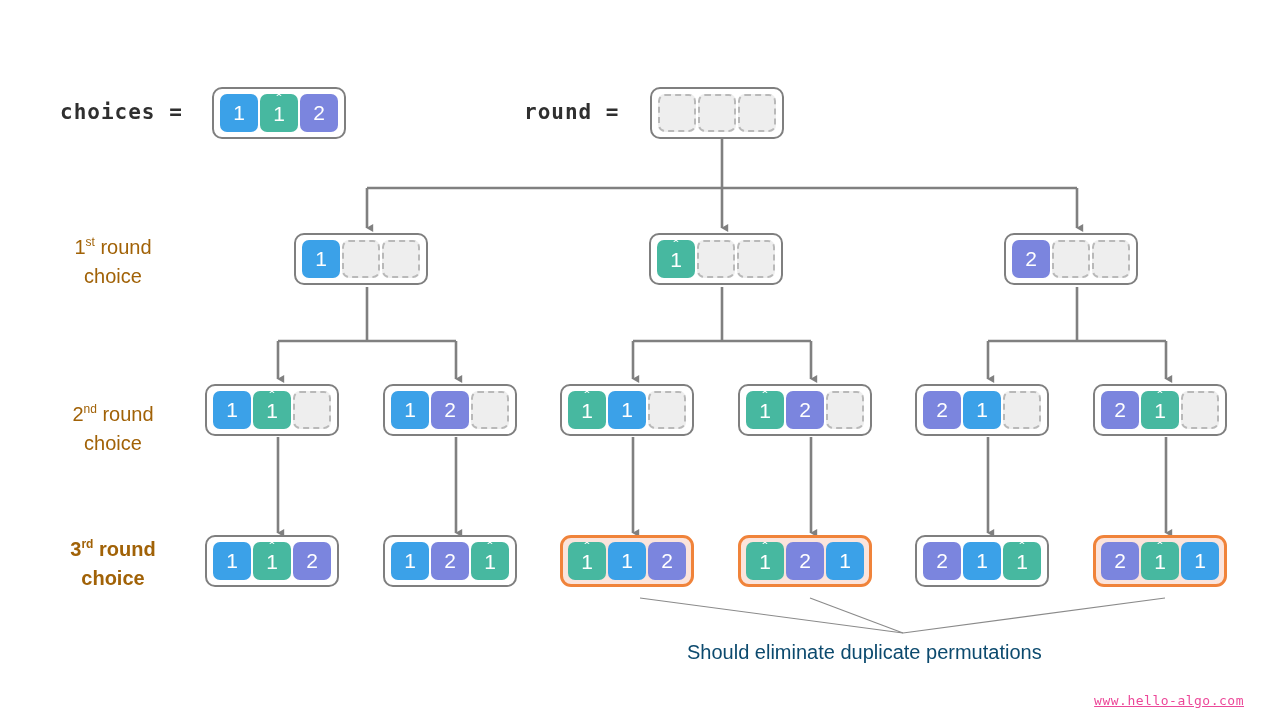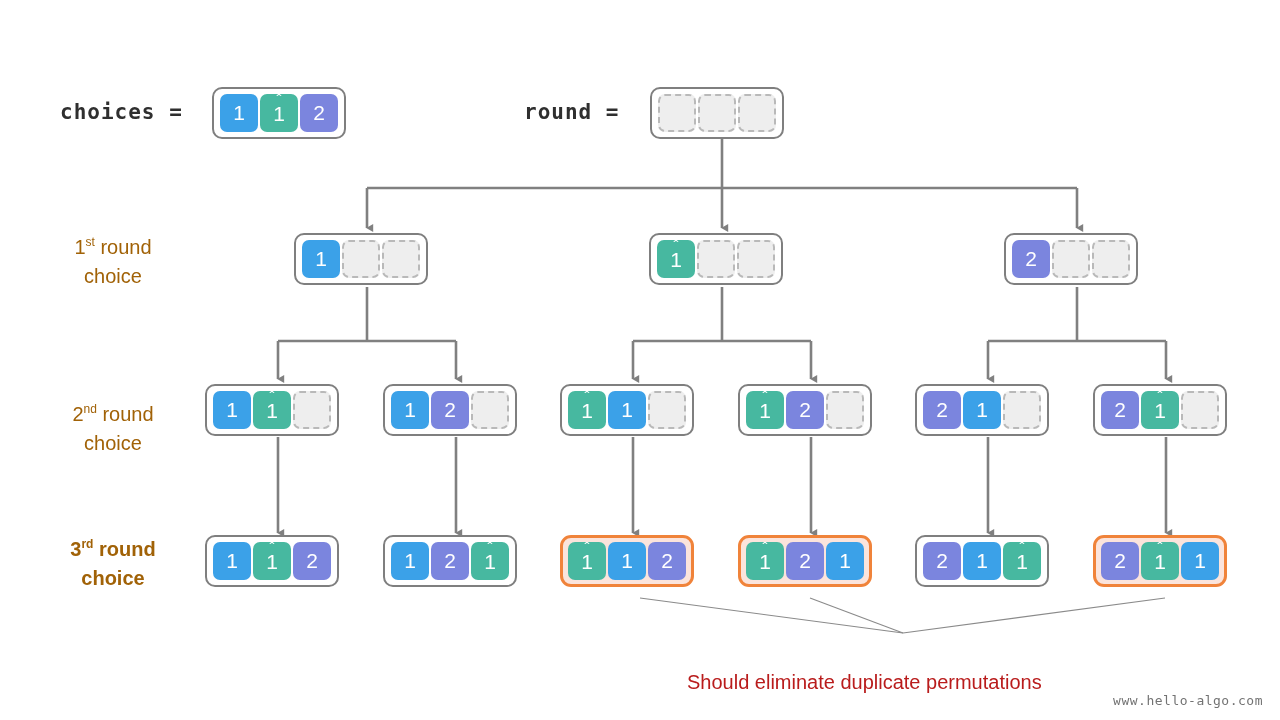--- a/index.html
+++ b/index.html
@@ -109,34 +109,34 @@
     top: -11px;
     transform: translateX(-50%);
     font-size: 15px;
     line-height: 1;
   }
 
   
   .caption {
     position: absolute;
     font-size: 20px;
-    color: #b91c1c;
+    color: #0c4a6e;
     white-space: nowrap;
-    margin-top: 30px;
   }
 
   
   .watermark {
     position: absolute;
-    right: 17px;
+    right: 36px;
     bottom: 12px;
     font-family: "DejaVu Sans Mono", "Liberation Mono", monospace;
     font-size: 13px;
-    color: #737373;
+    color: #ec4899;
     letter-spacing: 0.5px;
+    text-decoration: underline;
   }
 </style>
 </head>
 <body>
 
 <div id="canvas">
 
   <svg id="edges" viewBox="0 0 1280 720" xmlns="http://www.w3.org/2000/svg">
     <defs>
       <marker id="ah" markerWidth="9" markerHeight="9" refX="4.5" refY="7.4" orient="auto" markerUnits="userSpaceOnUse">

